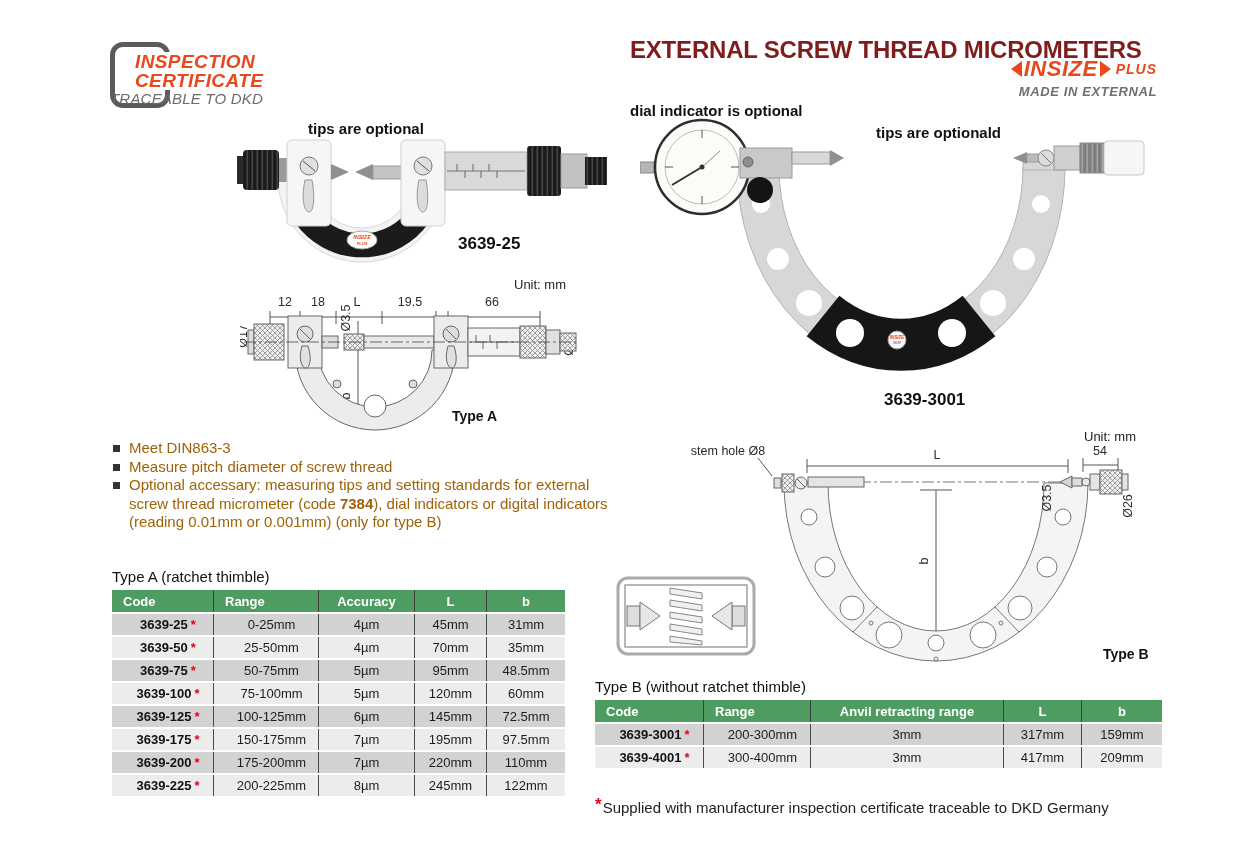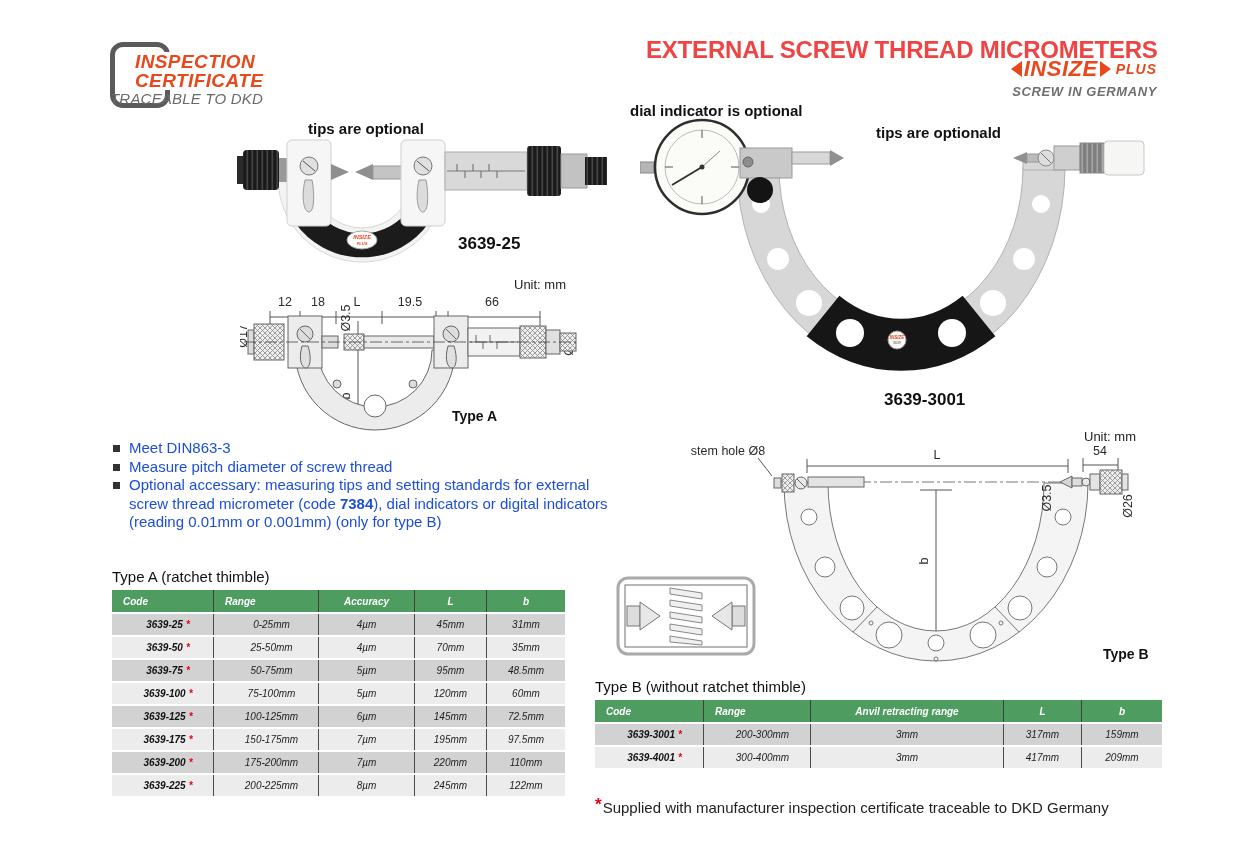--- a/index.html
+++ b/index.html
@@ -6,43 +6,43 @@
   .page{position:relative;width:1241px;height:862px;background:#fff;overflow:hidden;
         font-family:"Liberation Sans",sans-serif;color:#1a1a1a;}
   .abs{position:absolute;}
 
   
   .badge-icon{left:110px;top:42px;width:50px;height:56px;border:5px solid #5a5a5a;border-radius:13px;}
   .badge-text{left:132px;top:52px;background:#fff;padding:0 3px;font-style:italic;font-weight:900;
               font-size:19px;line-height:19px;color:#e8481c;letter-spacing:.4px;white-space:pre-line;}
   .badge-tagline{left:110px;top:90px;font-style:italic;font-weight:normal;font-size:15px;color:#6a6a6a;letter-spacing:.2px;}
 
-  .main-title{left:630px;top:36px;font-size:24px;font-weight:bold;letter-spacing:-.2px;color:#ef4444;white-space:nowrap;margin-left:16px;}
+  .main-title{left:630px;top:36px;font-size:24px;font-weight:bold;letter-spacing:-.2px;color:#7f1d1d;white-space:nowrap;}
   .brand{left:960px;top:56px;width:197px;}
   .brand-row{display:flex;justify-content:flex-end;align-items:center;}
   .brand-name{font-style:italic;font-weight:900;font-size:22px;color:#e8481c;letter-spacing:.5px;}
   .brand-plus{font-style:italic;font-weight:900;font-size:14px;color:#e8481c;margin-left:5px;letter-spacing:1px;}
   .tri{width:0;height:0;display:inline-block;}
   .tri-l{border-top:8px solid transparent;border-bottom:8px solid transparent;border-right:11px solid #e8481c;margin-right:2px;}
   .tri-r{border-top:8px solid transparent;border-bottom:8px solid transparent;border-left:11px solid #e8481c;margin-left:2px;}
   .made-in{text-align:right;font-style:italic;font-weight:bold;font-size:13px;color:#6f6f6f;letter-spacing:.6px;margin-top:2px;}
 
   .bold-note{font-weight:bold;font-size:15px;color:#111;}
   .caption{font-weight:bold;font-size:17px;color:#111;}
   .unit{font-size:13px;color:#222;}
 
   
   .bullets{left:112px;top:439px;width:500px;list-style:none;margin:0;padding:0;}
-  .bullets li{position:relative;padding-left:17px;font-size:15px;line-height:18.5px;color:#1d4ed8;}
+  .bullets li{position:relative;padding-left:17px;font-size:15px;line-height:18.5px;color:#a16207;}
   .bullets li::before{content:"";position:absolute;left:1px;top:6px;width:7px;height:7px;background:#333;}
   .bullets .b{font-weight:bold;}
 
   .table-title{font-weight:normal;font-size:15px;color:#111;}
 
-  table.spec{border-collapse:separate;border-spacing:0 2px;table-layout:fixed;font-size:10px;font-style:italic;}
+  table.spec{border-collapse:separate;border-spacing:0 2px;table-layout:fixed;font-size:13px;}
   table.spec th{background:#4f9c61;color:#fff;font-weight:bold;height:22px;padding:0;
                 border-right:1px solid #3e3e3e;box-sizing:border-box;}
   table.spec th:first-child,table.spec th:nth-child(2){text-align:left;padding-left:11px;}
   table.spec th:last-child{border-right:none;}
   table.spec td{background:#d2d2d2;height:21px;padding:0;text-align:center;
                 border-right:1px solid #4a4a4a;box-sizing:border-box;color:#1d1d1d;}
   table.spec td:first-child,table.spec td:nth-child(2){text-align:center;padding-left:11px;}
   table.spec td:last-child{border-right:none;}
   table.spec tbody tr:nth-child(even) td{background:#ececec;}
   table.spec td.code{font-weight:bold;color:#111;}
@@ -70,21 +70,21 @@
   <div class="abs badge-tagline">TRACEABLE TO DKD</div>
 
   <div class="abs main-title">EXTERNAL SCREW THREAD MICROMETERS</div>
   <div class="abs brand">
     <div class="brand-row">
       <span class="tri tri-l"></span>
       <span class="brand-name">INSIZE</span>
       <span class="tri tri-r"></span>
       <span class="brand-plus">PLUS</span>
     </div>
-    <div class="made-in">SCREW IN GERMANY</div>
+    <div class="made-in">MADE IN EXTERNAL</div>
   </div>
 
   <div class="abs bold-note" style="left:308px;top:120px;">tips are optional</div>
 
   <svg class="abs" style="left:225px;top:128px;" width="390" height="135" viewBox="0 0 390 135">
     <defs>
       <pattern id="knD" width="5" height="10" patternUnits="userSpaceOnUse">
         <rect width="5" height="10" fill="#1a1a1a"></rect>
           <rect x="1.5" width="1.6" height="10" fill="#454545"></rect>
       </pattern>

